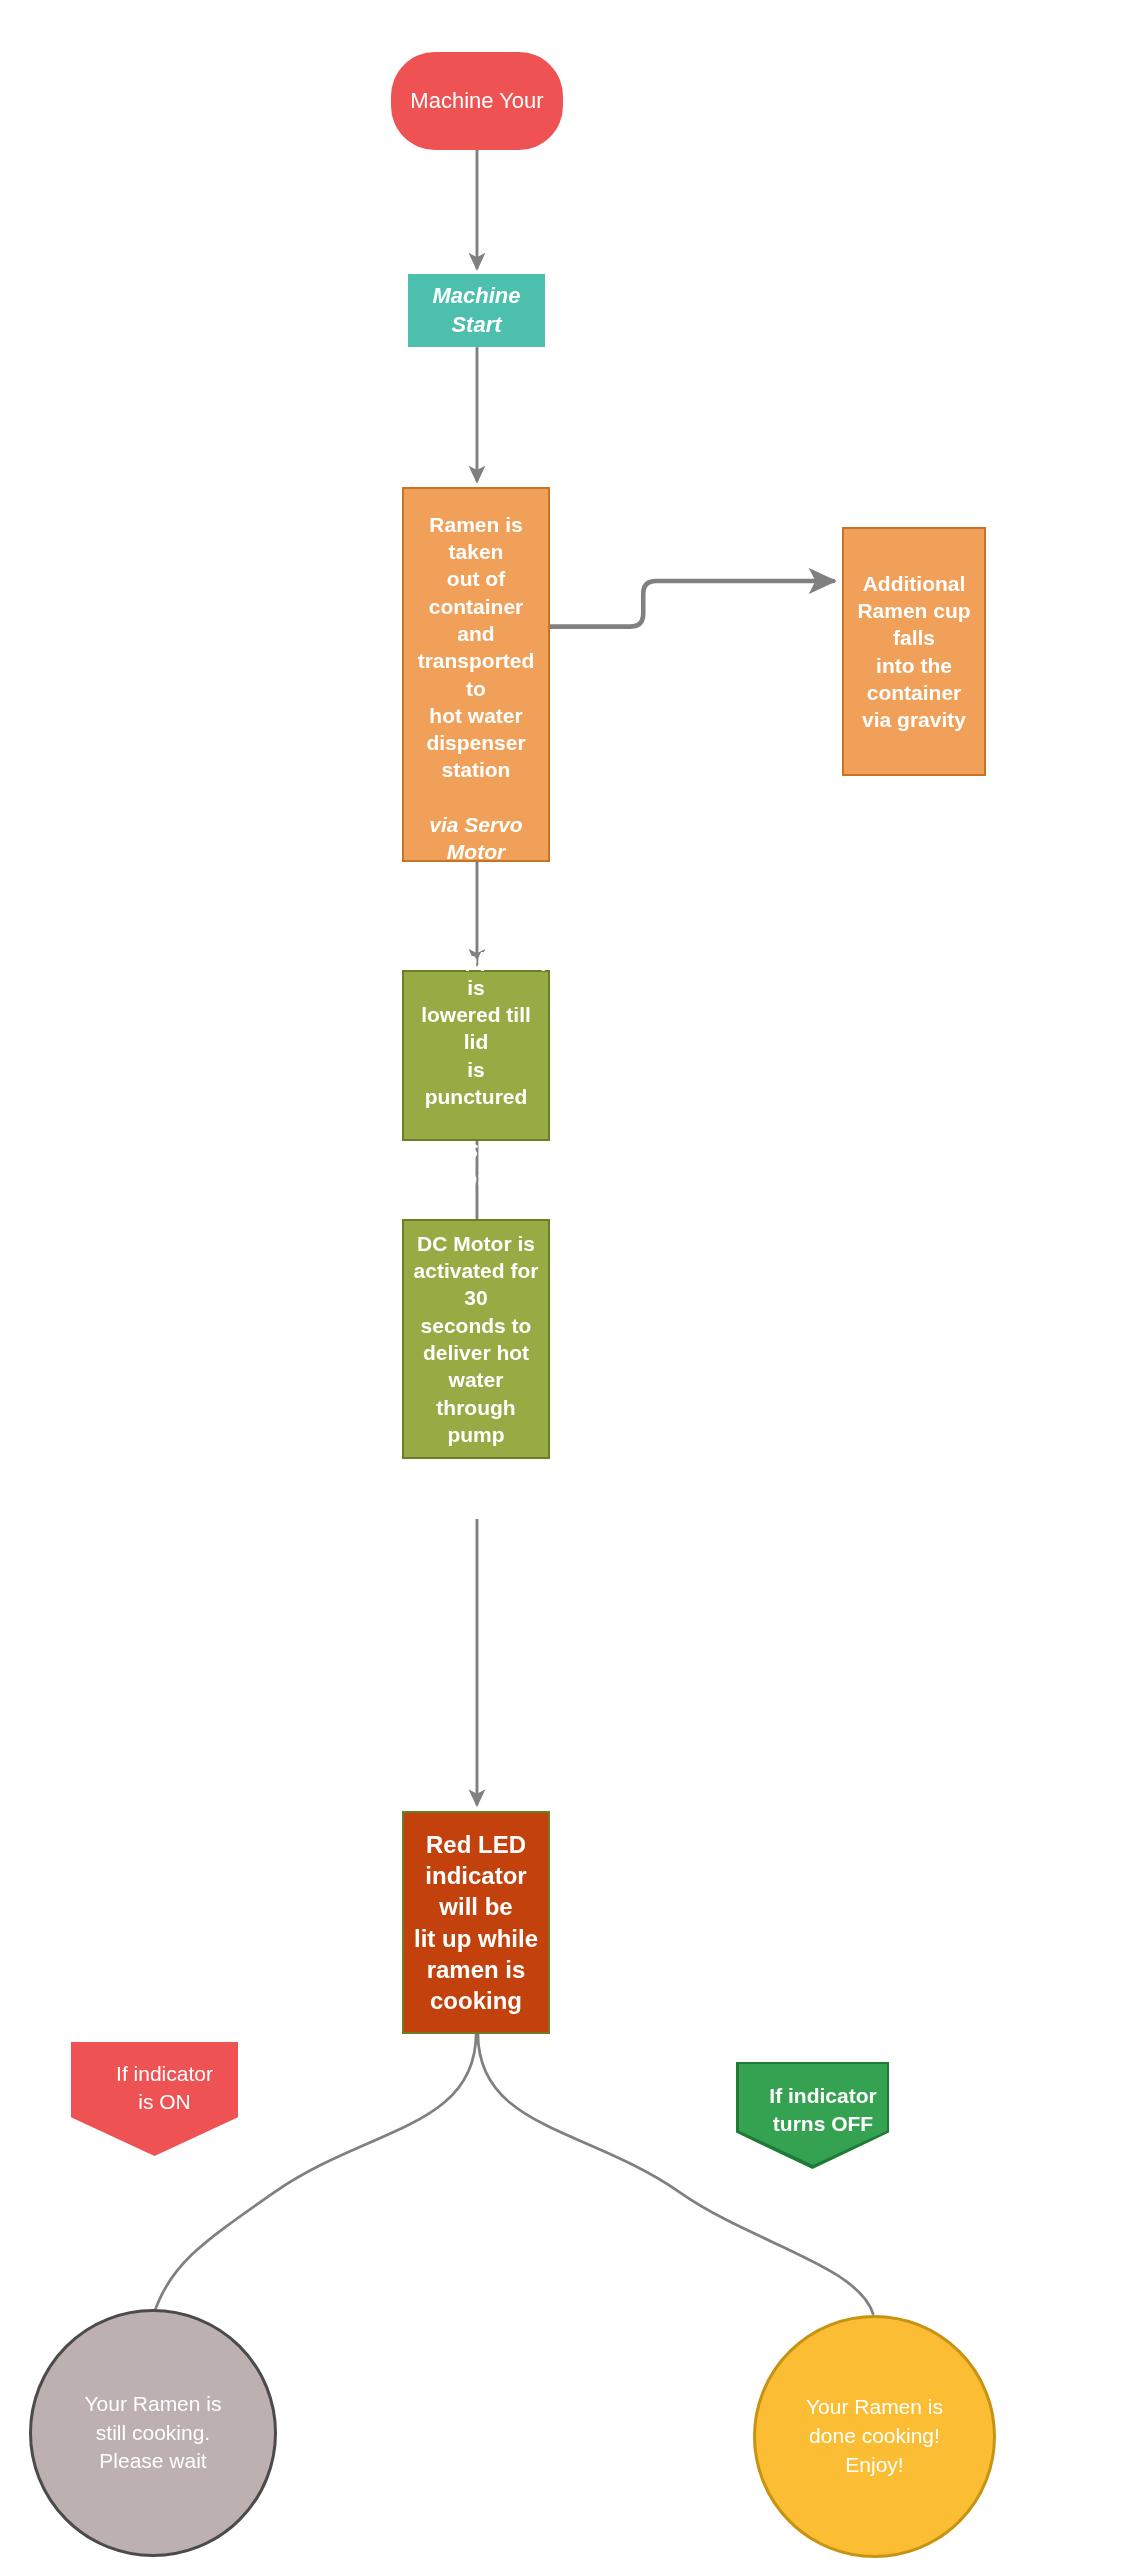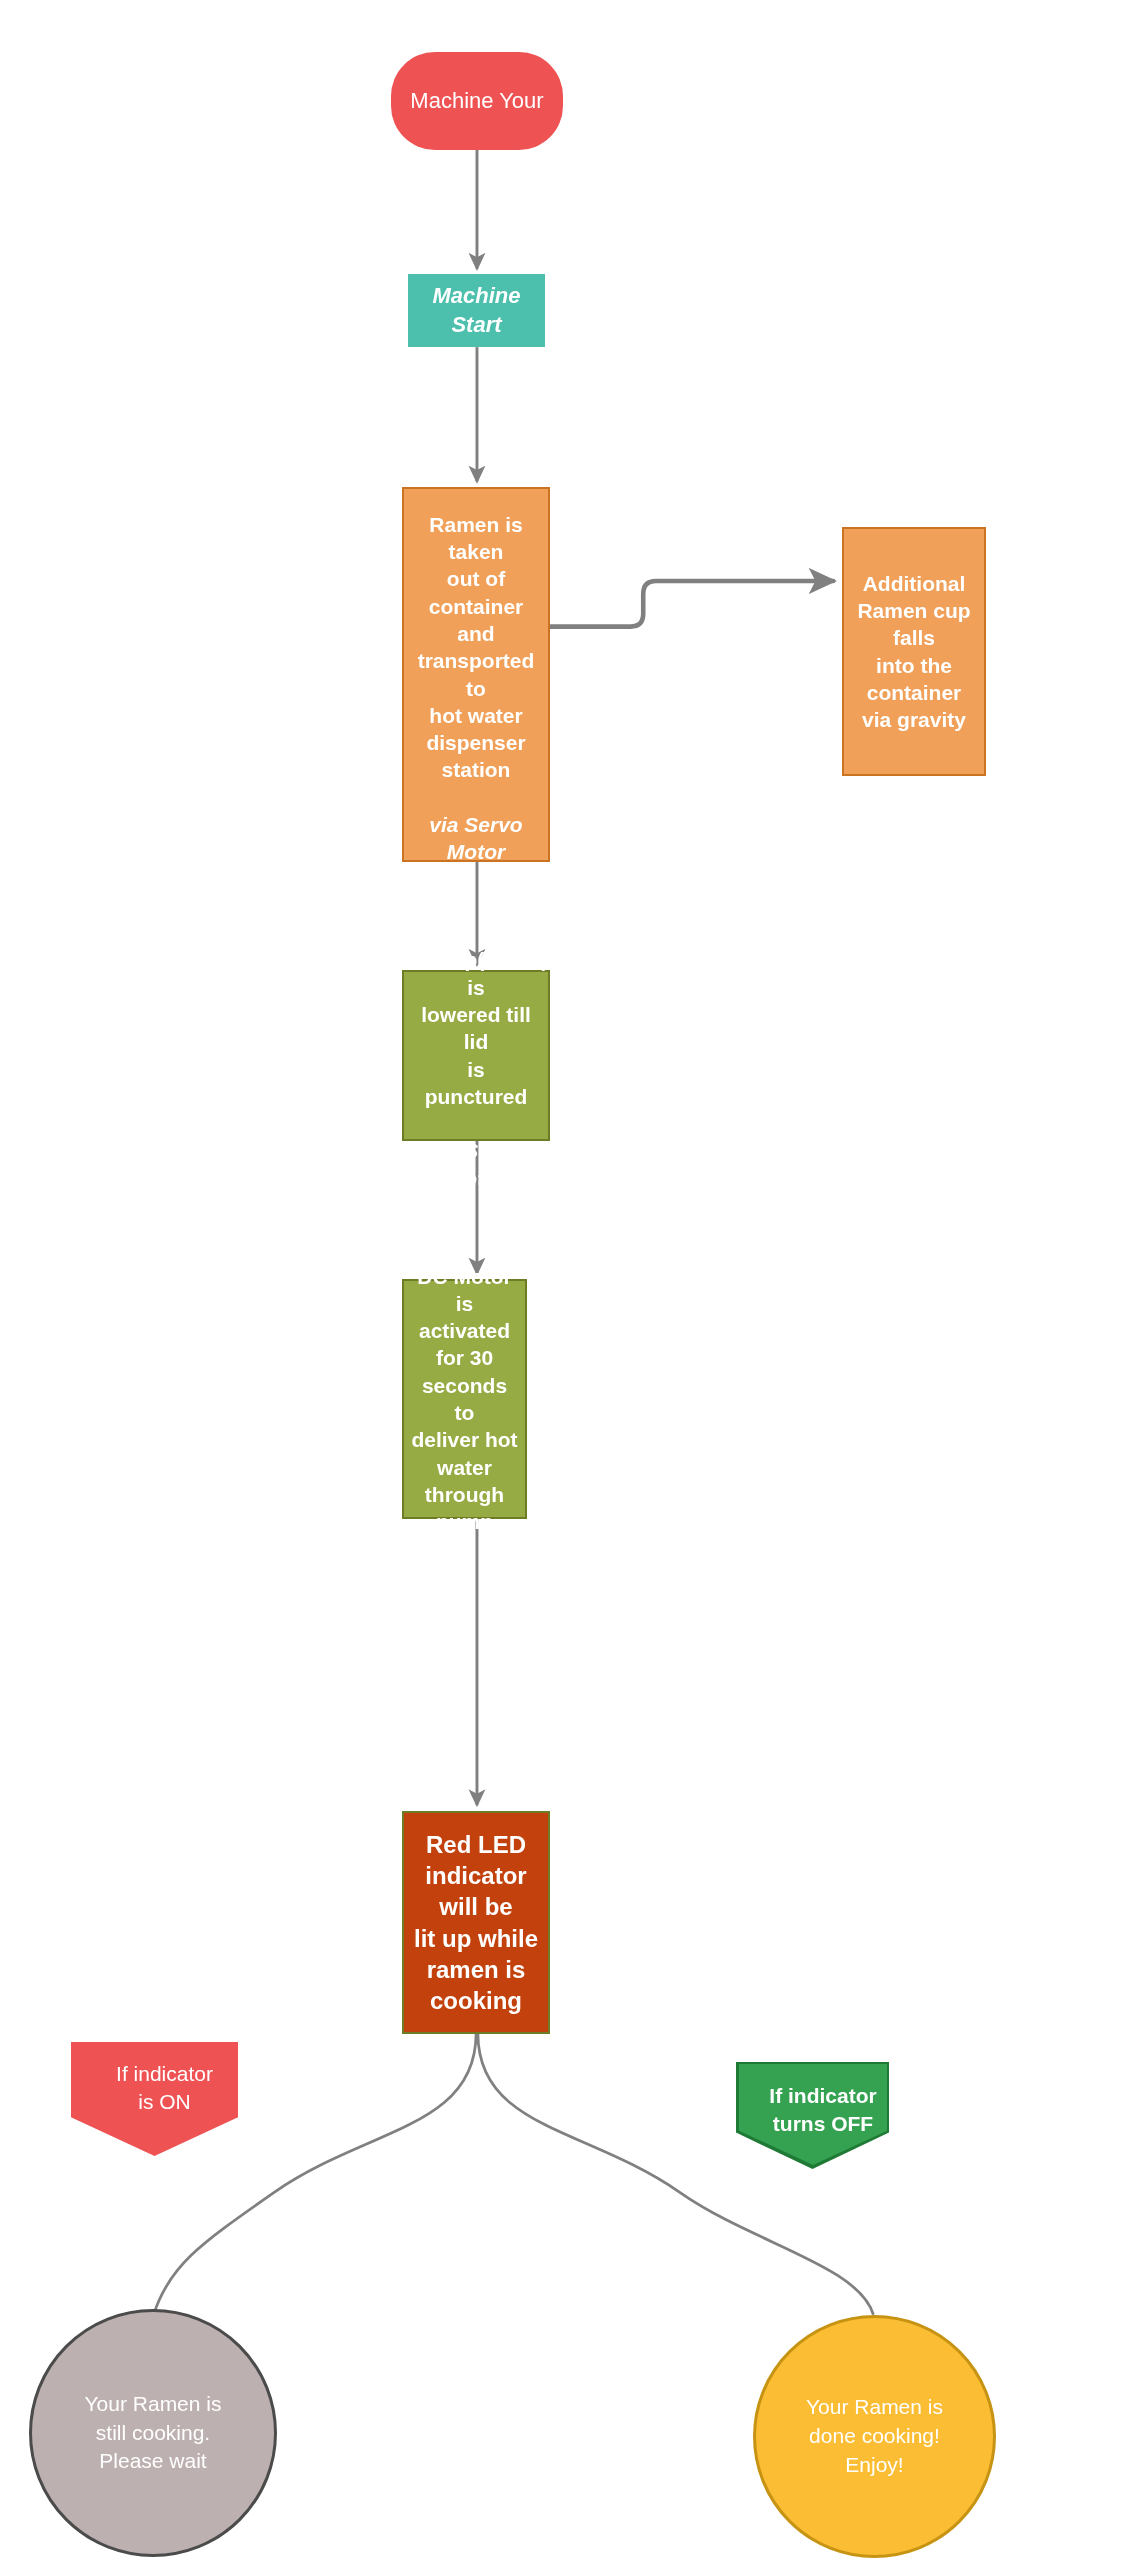--- a/index.html
+++ b/index.html
@@ -89,21 +89,21 @@
     background: #96ab43;
     border: 2.7px solid #6d7d26;
     font-size: 21px;
     font-weight: bold;
     padding: 0 15px;
   }
   #n-pump .ital { font-style: italic; }
 
   
   #n-dc {
-    left: 402px; top: 1279px; width: 125px; height: 240px;
+    left: 402px; top: 1219px; width: 148px; height: 240px;
     background: #96ab43;
     border: 2.7px solid #6d7d26;
     font-size: 21px;
     font-weight: bold;
     padding: 0 5.5px;
   }
 
   
   #n-led {
     left: 402px; top: 1811px; width: 148px; height: 223px;

